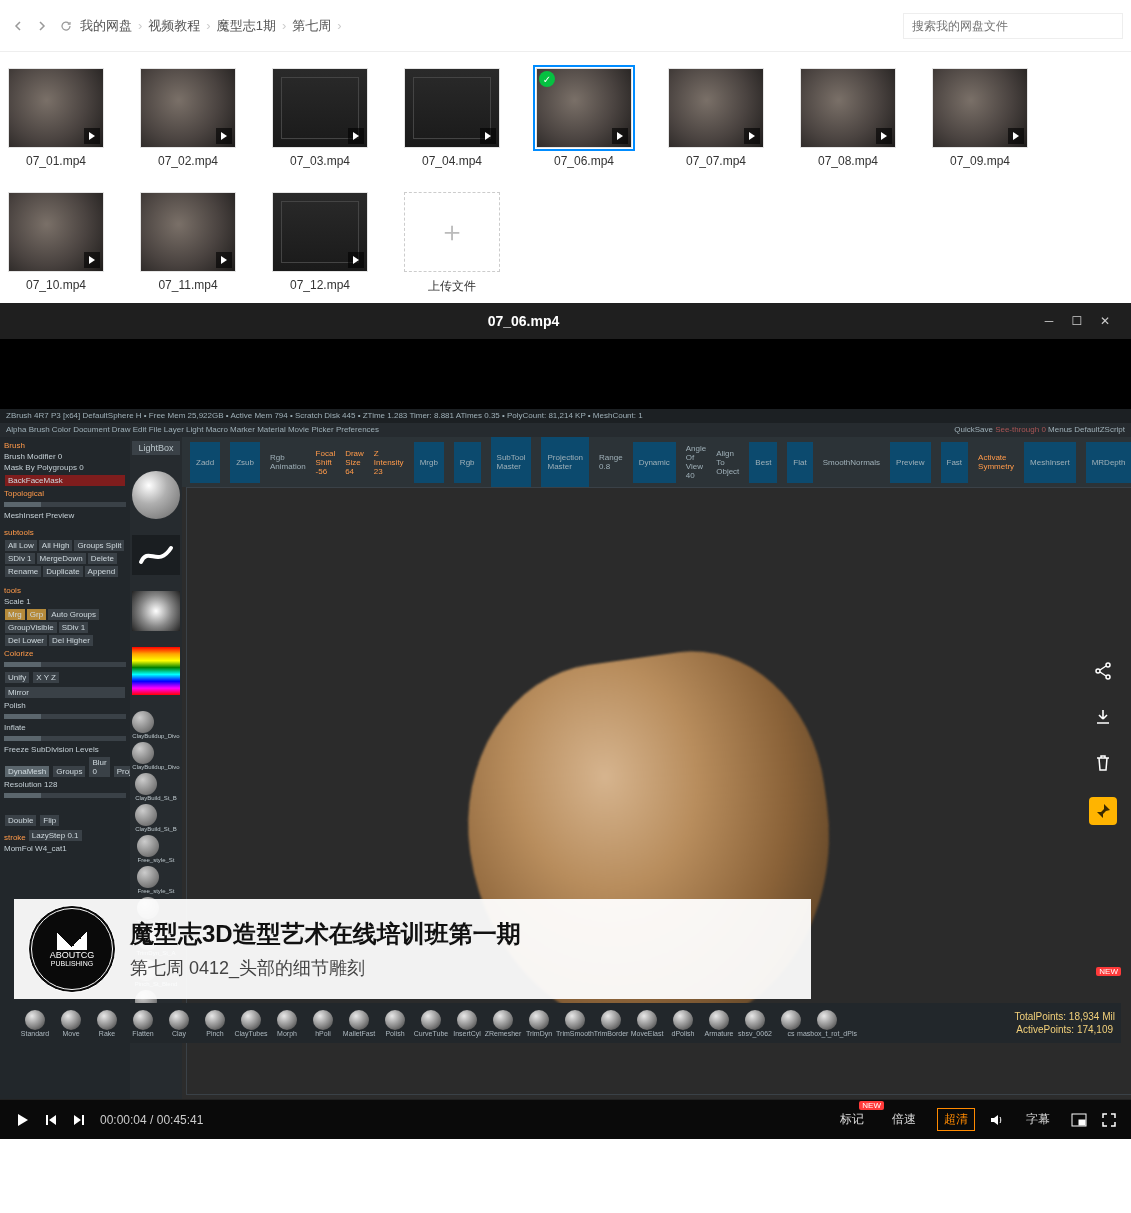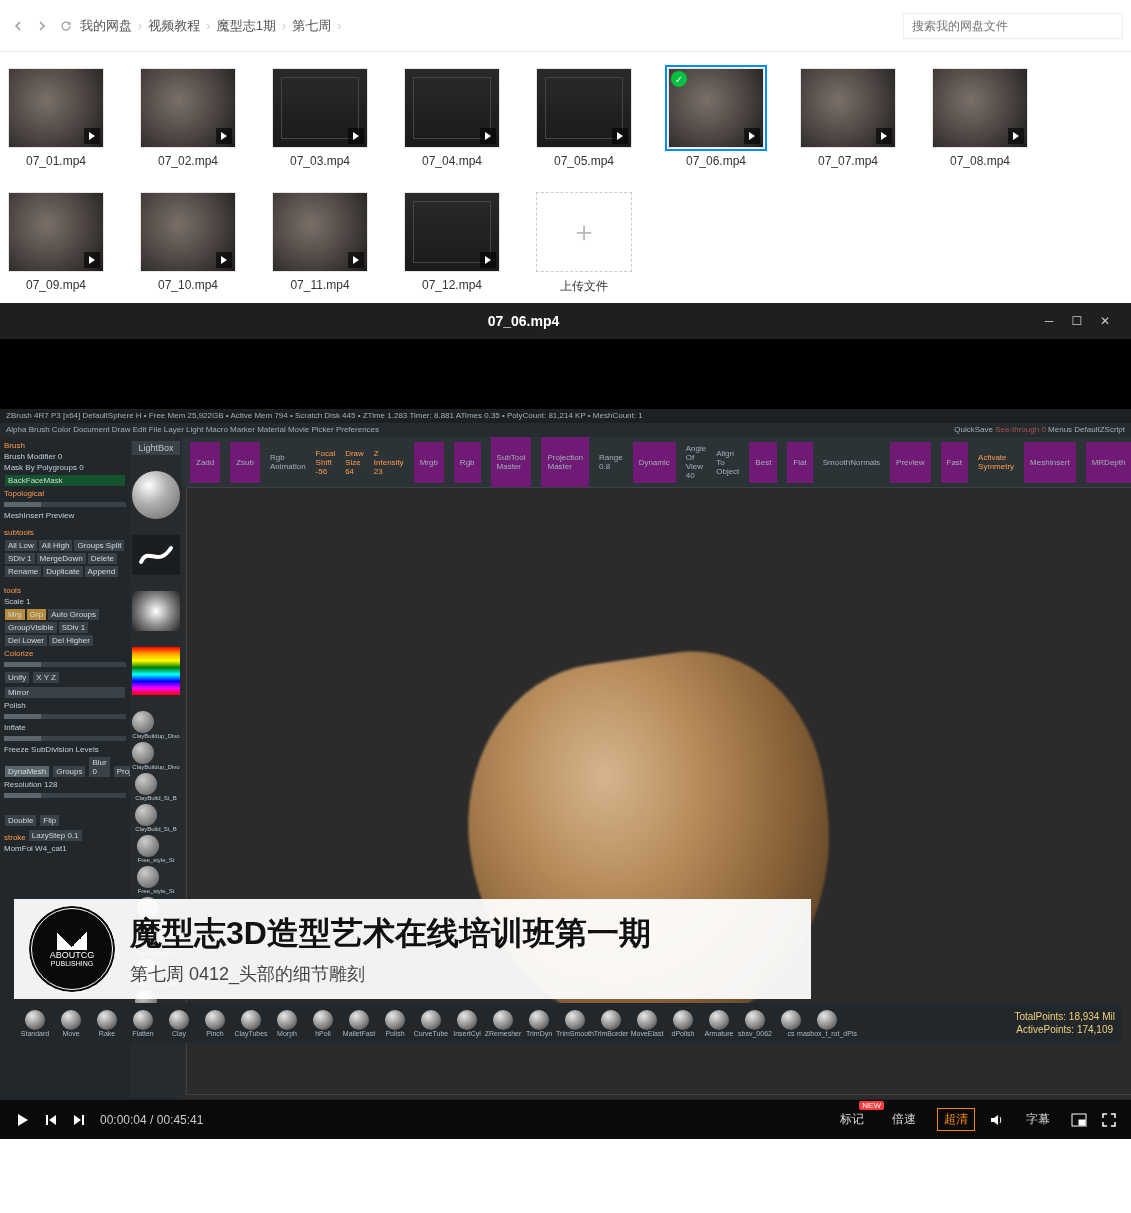--- a/index.html
+++ b/index.html
@@ -53,32 +53,32 @@
   .zb-left .row2 { display:flex; gap:2px;align-items:flex-end; }
   .zb-left .slider { height:5px; background:#3a4147; margin:2px 0; position:relative; }
   .zb-left .slider::after{content:"";position:absolute;left:0;top:0;bottom:0;width:30%;background:#5b666d;}
   .zb-brushcol { width:58px; background:#262b2f; padding:4px 2px; display:flex; flex-direction:column; align-items:center; gap:16px; }
   .zb-swatch { width:48px; height:48px; border-radius:50%; background:radial-gradient(circle at 35% 30%, #fff, #b0b0b0 40%, #666 100%); }
   .zb-stroke { width:48px; height:40px; background:#1a1e21; display:flex; align-items:center; justify-content:center;}
   .zb-picker { width:48px; height:48px; background:linear-gradient(red,orange,yellow,green,cyan,blue,magenta,red); }
   .zb-minibrush { width:22px; height:22px; border-radius:50%; background:radial-gradient(circle at 35% 30%,#ccc,#555); }
   .zb-canvas { flex:1; background:#2c2c2c; position:relative; display:flex; flex-direction:column; }
   .zb-canvas-top { height:50px; background:#2c3337; display:flex; align-items:center; gap:10px; padding:4px 8px; font-size:8px; color:#9fb0b8; }
-  .zb-canvas-top .chip { background:#701a75; padding:16px 6px; }
+  .zb-canvas-top .chip { background:#0c4a6e; padding:16px 6px; }
   .zb-viewport { flex:1; background:#2b2b2b; position:relative; border:1px solid #3a4147; margin:0 4px 4px 4px; overflow:hidden;}
   .zb-viewport .sculpt { position:absolute; left:30%; top:28%; width:38%; height:62%; background:radial-gradient(ellipse at 40% 30%, #d6b48e 0%, #b88d5d 30%, #8a6238 60%, #3a2a18 100%); filter:blur(1px); border-radius:40% 35% 50% 50% / 45% 40% 55% 55%; transform:rotate(-8deg);}  
   
   .watermark { position:absolute; top:80px; right:12px; color:rgba(255,255,255,.8); font-family:Georgia,serif; text-align:right; font-size:22px; letter-spacing:1px; }
   .watermark small { display:block; font-size:9px; letter-spacing:4px; }
   
   .banner { position:absolute; left:14px; right:320px; bottom:100px; background:rgba(255,255,255,.94); color:#111; display:flex; align-items:center; gap:14px; padding:6px 14px; }
   .banner .logo { width:88px;height:88px; border-radius:50%; background:#0a0a0a; display:flex; flex-direction:column; align-items:center; justify-content:center; color:#fff; border:4px double #fff; font-size:9px;}
   .banner .logo .mtn { width:30px;height:18px; background:linear-gradient(45deg,#fff 0 50%,transparent 50%),linear-gradient(-45deg,#fff 0 50%,transparent 50%); background-size:60% 100%,60% 100%; background-position:left bottom,right bottom; background-repeat:no-repeat;}
   .banner .txts { display:flex; flex-direction:column; gap:6px;}
-  .banner .t1 { font-size:32px; font-weight:600;}
+  .banner .t1 { font-size:24px; font-weight:600;}
   .banner .t2 { font-size:18px; color:#444;}
   
   .brushrow { position:absolute; left:14px; right:10px; bottom:56px; height:40px; background:#22272b; display:flex; align-items:center; gap:6px; padding:0 6px; font-size:7px; color:#aeb9c0;}
   .brushrow .br { display:flex; flex-direction:column; align-items:center; width:30px;}
   .brushrow .br .ball{width:20px;height:20px;border-radius:50%;background:radial-gradient(circle at 35% 30%,#e8e8e8,#888 55%,#333);}
   .brushrow .stats { margin-left:auto; text-align:center; font-size:10px; line-height:1.3; color:#f2d07a;}
   
   .floatcol { position:absolute; right:8px; top:320px; width:40px; display:flex; flex-direction:column; gap:22px; align-items:center; color:#fff;}
   .floatcol .fbtn { width:24px;height:24px; display:flex;align-items:center;justify-content:center; cursor:pointer;}
   .floatcol .new { position:absolute; top:170px; right:-4px; background:#ff3a3a; color:#fff; font-size:8px; padding:0 3px; border-radius:2px;}
@@ -165,31 +165,20 @@
         <div class="fake-ui"></div>
         <div class="playicon">
           <svg width="8" height="8" viewBox="0 0 8 8">
             <path d="M1 0v8l6-4z"></path>
           </svg>
         </div>
       </div>
       <div class="fname">07_04.mp4</div>
     </div>
     <div class="tile">
-      <div class="thumb">
-        <div class="fake-ui"></div>
-        <div class="playicon">
-          <svg width="8" height="8" viewBox="0 0 8 8">
-            <path d="M1 0v8l6-4z"></path>
-          </svg>
-        </div>
-      </div>
-      <div class="fname">07_05.mp4</div>
-    </div>
-    <div class="tile">
       <div class="thumb selected">
         <div class="fake-sculpt"></div>
         <div class="check">✓</div>
         <div class="playicon">
           <svg width="8" height="8" viewBox="0 0 8 8">
             <path d="M1 0v8l6-4z"></path>
           </svg>
         </div>
       </div>
       <div class="fname">07_06.mp4</div>
@@ -293,21 +282,21 @@
           <span class="chip">Menus</span>
           <span class="chip">DefaultZScript</span>
         </span>
       </div>
       <div class="zb-main">
 
         <div class="zb-left">
           <div class="sec" style="color:#ff9a4a">Brush</div>
           <div class="sec">Brush Modifier 0</div>
           <div class="sec">Mask By Polygroups 0</div>
-          <div class="btn" style="background:#14532d">BackFaceMask</div>
+          <div class="btn" style="background:#7f1d1d">BackFaceMask</div>
           <div class="sec" style="color:#ff9a4a">Topological</div>
           <div class="slider"></div>
           <div class="sec">MeshInsert Preview</div>
           <div style="height:4px"></div>
           <div class="sec" style="color:#ff9a4a">subtools</div>
           <div id="zb-left-btns1"><span class="btn">All Low</span><span class="btn">All High</span><span class="btn">Groups Split</span><span class="btn">SDiv 1</span><span class="btn">MergeDown</span><span class="btn">Delete</span><span class="btn">Rename</span><span class="btn">Duplicate</span><span class="btn">Append</span></div>
           <div style="height:4px"></div>
           <div class="sec" style="color:#ff9a4a">tools</div>
           <div class="sec">Scale 1</div>
           <div id="zb-left-btns2"><span class="btn" style="background: rgb(181, 138, 58);">Mrg</span><span class="btn" style="background: rgb(181, 138, 58);">Grp</span><span class="btn">Auto Groups</span><span class="btn">GroupVisible</span><span class="btn">SDiv 1</span><span class="btn">Del Lower</span><span class="btn">Del Higher</span></div>
@@ -534,20 +523,48 @@
         <div class="br">
           <div class="ball"></div>
           <div>masbox_t_rot_dPls</div>
         </div>
         <div class="stats">
         <div>TotalPoints: 18,934 Mil</div>
         <div>ActivePoints: 174,109</div>
       </div>
     </div>
 
+    <div class="floatcol">
+      <div class="fbtn">
+          <svg width="20" height="20" viewBox="0 0 20 20" stroke="#fff" fill="none" stroke-width="1.5">
+            <circle cx="15" cy="4" r="2"></circle>
+            <circle cx="5" cy="10" r="2"></circle>
+            <circle cx="15" cy="16" r="2"></circle>
+            <path d="M7 9l6-4M7 11l6 4"></path>
+          </svg>
+        </div>
+      <div class="fbtn">
+          <svg width="20" height="20" viewBox="0 0 20 20" stroke="#fff" fill="none" stroke-width="1.6">
+            <path d="M10 3v9m0 0l-4-4m4 4l4-4M4 16h12"></path>
+          </svg>
+        </div>
+      <div class="fbtn">
+          <svg width="18" height="20" viewBox="0 0 18 20" stroke="#fff" fill="none" stroke-width="1.5">
+            <path d="M3 5h12M7 5V3h4v2M5 5l1 12h6l1-12"></path>
+          </svg>
+        </div>
+      <div style="position:relative">
+        <div class="pin">
+            <svg width="16" height="16" viewBox="0 0 16 16" fill="#3a2a00">
+              <path d="M9 1l6 6-4 1-3 3 0 4-3-3-4 4 4-4-3-3 4 0 3-3z"></path>
+            </svg>
+          </div>
+        <span class="new">NEW</span>
+      </div>
+    </div>
 
   </div>
 
   <div class="controls">
     <div class="ctrlbtn">
         <svg width="16" height="16" viewBox="0 0 16 16" fill="#fff">
           <path d="M4 2v12l10-6z"></path>
         </svg>
       </div>
     <div class="ctrlbtn">

